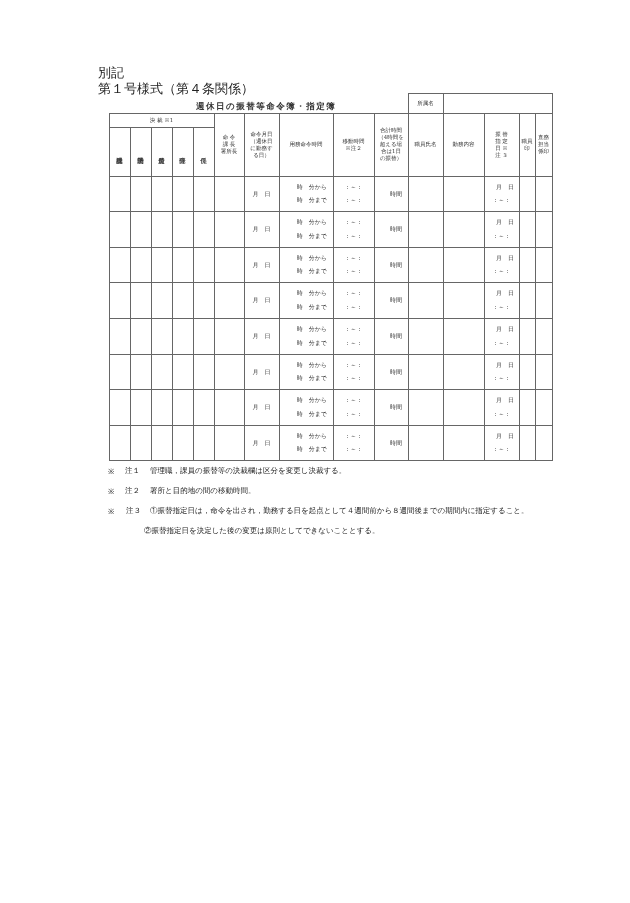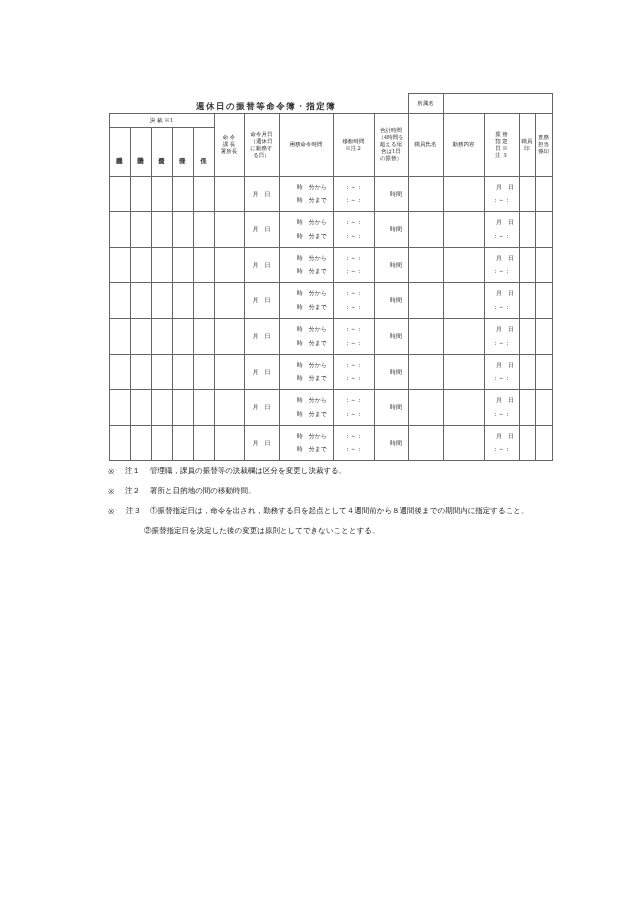--- a/index.html
+++ b/index.html
@@ -19,20 +19,22 @@
   .vert { writing-mode: vertical-rl; letter-spacing: 0px; font-size: 6.5px; line-height: 8px; }
   .small { font-size: 5.5px; line-height: 7px; }
   .notes { position: absolute; left: 108px; top: 466px; font-size: 7.5px; color: #222; }
   .note-row { position: relative; height: 20px; white-space: nowrap; }
   .note-row span { position: absolute; top: 0; }
 </style>
 </head>
 <body>
 
 <div class="page-header">
+  <div>別記</div>
+  <div>第１号様式（第４条関係）</div>
 </div>
 
 <div class="form-title">週休日の振替等命令簿・指定簿</div>
 
 <div id="form-table">
     <div class="line" style="left: 408px; top: 93px; width: 145px; height: 1px;"></div>
     <div class="line" style="left: 408px; top: 93px; width: 1px; height: 20px;"></div>
     <div class="line" style="left: 443px; top: 93px; width: 1px; height: 20px;"></div>
     <div class="line" style="left: 552px; top: 93px; width: 1px; height: 20px;"></div>
     <div class="cell small" style="left: 408px; top: 93px; width: 35px; height: 20px; white-space: pre-line;">所属名</div>

